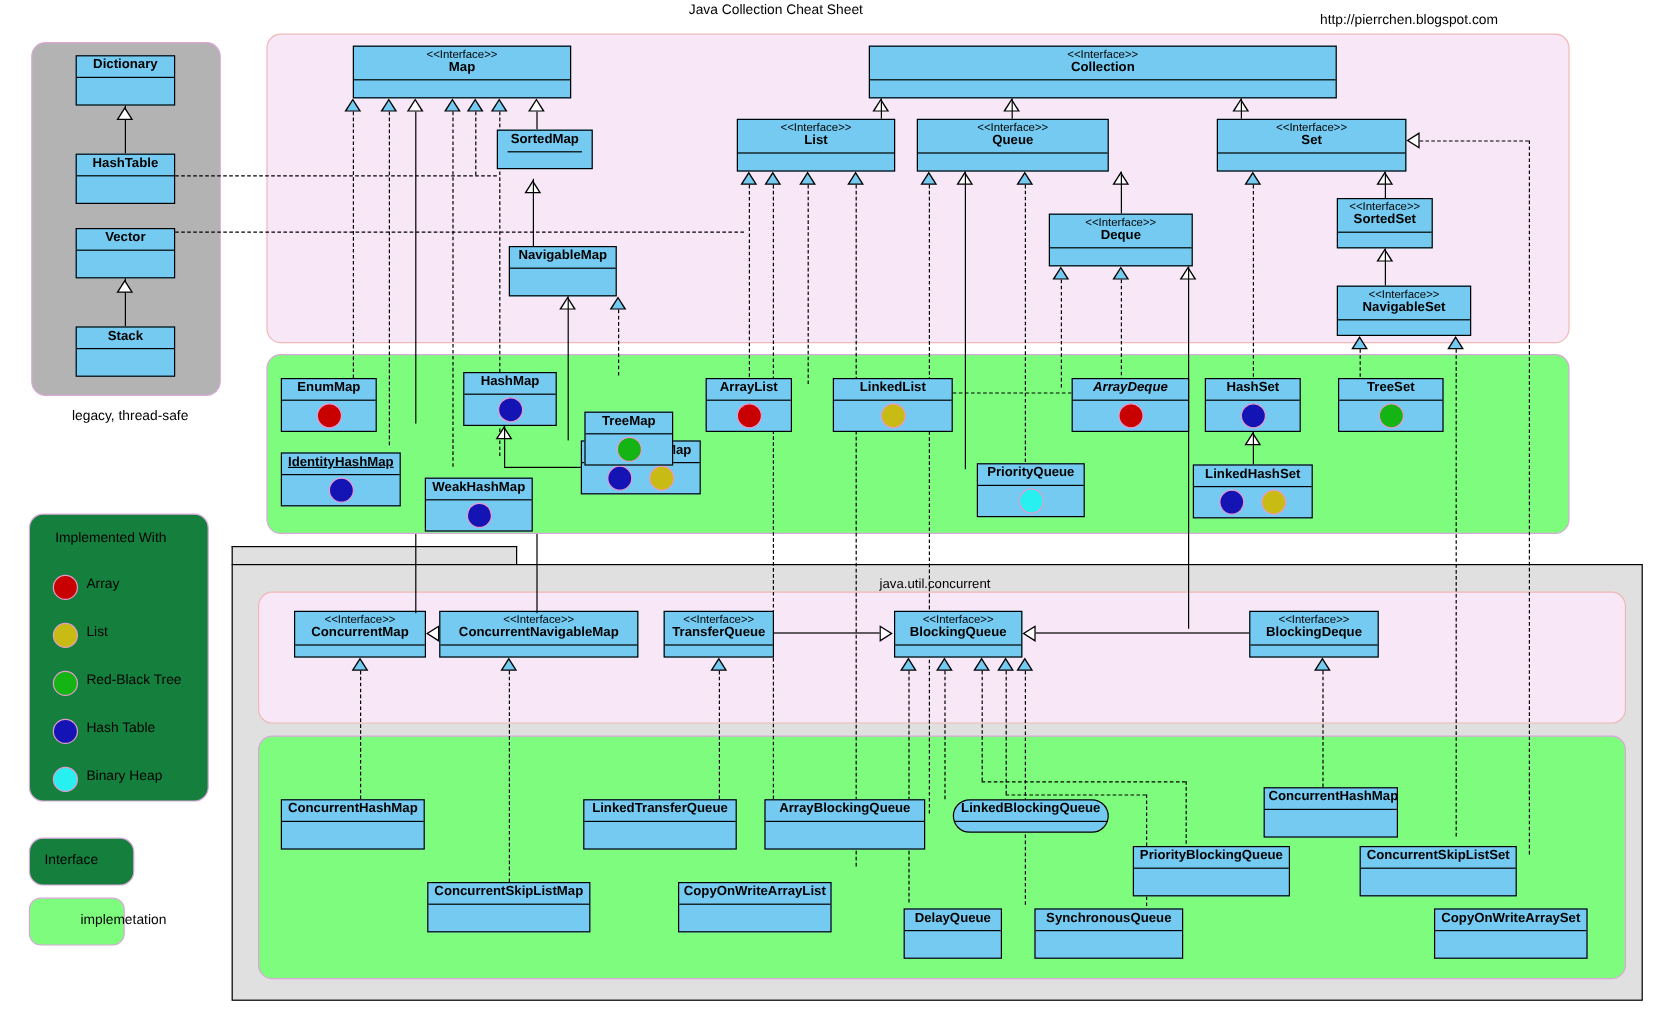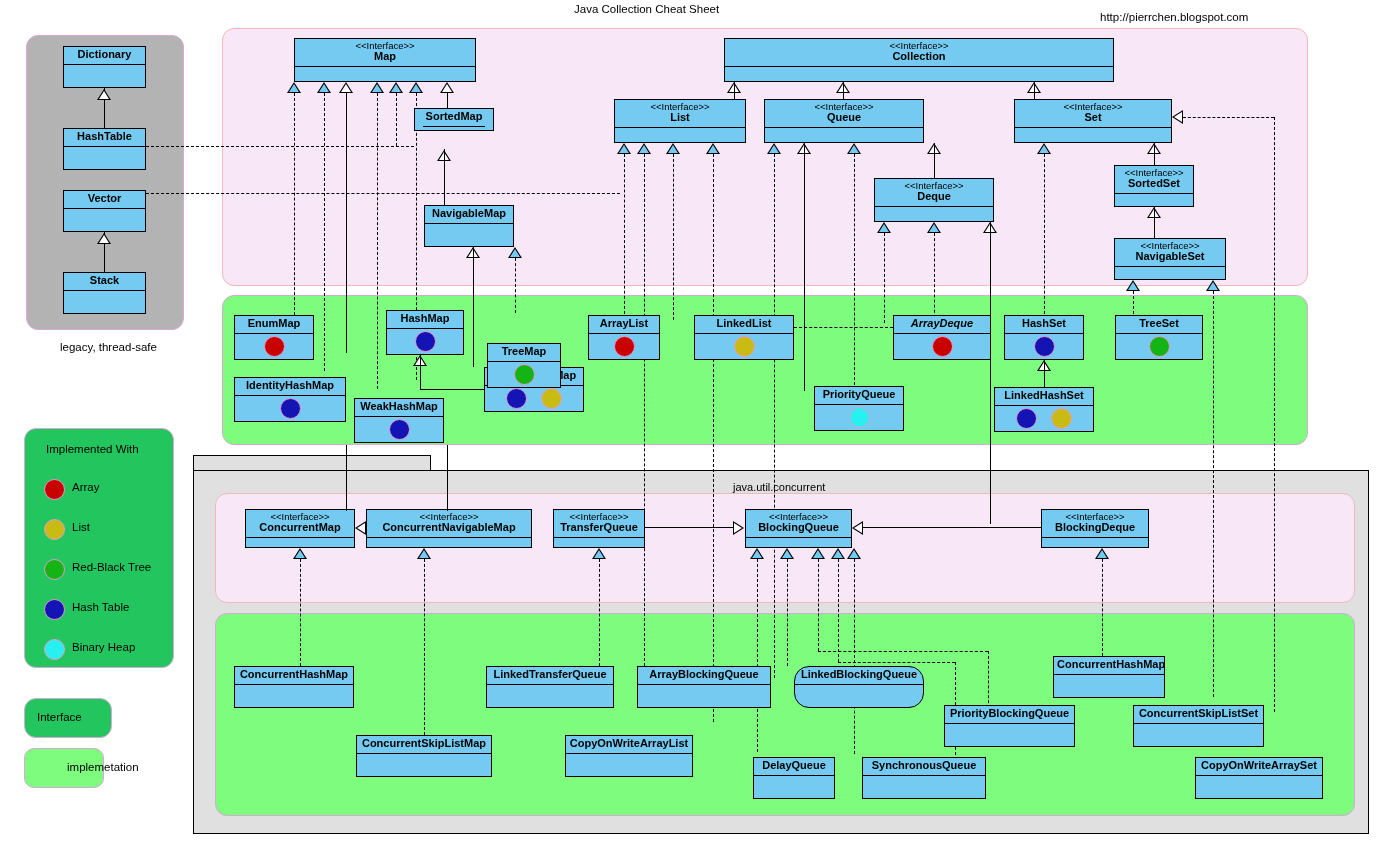--- a/index.html
+++ b/index.html
@@ -8,21 +8,21 @@
 
   .abs{position:absolute;}
 
   
   .panel{position:absolute;box-sizing:border-box;}
   .panel-legacy{background:#b3b3b3;border:1px solid #d9a8d9;border-radius:12px;}
   .panel-iface{background:#f7e7f7;border:1px solid #f0b8b8;border-radius:12px;}
   .panel-impl{background:#7dfc7d;border:1px solid #d9a8d9;border-radius:12px;}
   .panel-pkg{background:#e0e0e0;border:1px solid #000;}
   .panel-pkgtab{background:#e0e0e0;border:1px solid #000;border-bottom:none;}
-  .panel-legendbox{background:#22c55e;border:1px solid #d9a8d9;border-radius:12px;padding-left:24px;}
+  .panel-legendbox{background:#15803d;border:1px solid #d9a8d9;border-radius:12px;padding-left:24px;}
 
   
   .uml{position:absolute;box-sizing:border-box;border:1.5px solid #000;
        background:#74caf0;display:flex;flex-direction:column;}
   .uml .hdr{box-sizing:border-box;border-bottom:1.5px solid #000;
             text-align:center;line-height:1.05;padding:2px 3px 3px 3px;
             color:#000;}
   .uml .stereo{display:block;font-size:9.5px;font-weight:400;letter-spacing:0px;}
   .uml .nm{display:block;font-size:11px;font-weight:bold;white-space:nowrap;}
   .uml .body{flex:1;display:flex;align-items:center;justify-content:center;gap:14px;}
@@ -188,21 +188,21 @@
   </div>
 
 <div class="dvl" style="left:294px;top:93px;height:237px;"></div>
 <div class="dvl" style="left:324px;top:93px;height:278px;"></div>
 <div class="ln vl" style="left:346px;top:93px;height:260px;"></div>
 <div class="dvl" style="left:377px;top:93px;height:296px;"></div>
 <div class="dvl" style="left:396px;top:93px;height:53px;"></div>
 <div class="dvl" style="left:416px;top:93px;height:287px;"></div>
 <div class="ln vl" style="left:447px;top:93px;height:15px;"></div>
 
-<div class="uml" style="left:414px;top:108px;width:80px;height:23px;align-items:center;">
+<div class="uml" style="left:414px;top:108px;width:80px;height:33px;align-items:center;">
   <div class="hdr">
       <span class="nm">SortedMap</span>
     </div>
   <div class="body"></div>
 </div>
 <div class="tri tri-up-h" style="left:437px;top:150px;">
     <i></i>
   </div>
 <div class="ln vl" style="left:444px;top:149px;height:56px;"></div>
 
@@ -361,21 +361,21 @@
 
 <div class="uml" style="left:234px;top:315px;width:80px;height:45px;">
   <div class="hdr">
       <span class="nm">EnumMap</span>
     </div>
   <div class="body">
     <span class="dot" style="background:#c80000"></span>
   </div>
 </div>
 
-<div class="uml" style="left:234px;top:377px;width:112px;height:45px;">
+<div class="uml" style="left:234px;top:377px;width:100px;height:45px;text-decoration:underline;">
   <div class="hdr">
       <span class="nm">IdentityHashMap</span>
     </div>
   <div class="body">
     <span class="dot" style="background:#1414b4"></span>
   </div>
 </div>
 
 <div class="uml" style="left:386px;top:310px;width:78px;height:45px;">
   <div class="hdr">
@@ -614,21 +614,21 @@
   <div class="body"></div>
 </div>
 
 <div class="uml" style="left:753px;top:757px;width:82px;height:42px;">
   <div class="hdr">
       <span class="nm">DelayQueue</span>
     </div>
   <div class="body"></div>
 </div>
 
-<div class="uml" style="left:794px;top:666px;width:130px;height:42px;border-radius:15px;">
+<div class="uml" style="left:794px;top:666px;width:130px;height:28px;border-radius:15px;">
   <div class="hdr">
       <span class="nm">LinkedBlockingQueue</span>
     </div>
   <div class="body"></div>
 </div>
 
 <div class="uml" style="left:862px;top:757px;width:124px;height:42px;">
   <div class="hdr">
       <span class="nm">SynchronousQueue</span>
     </div>

